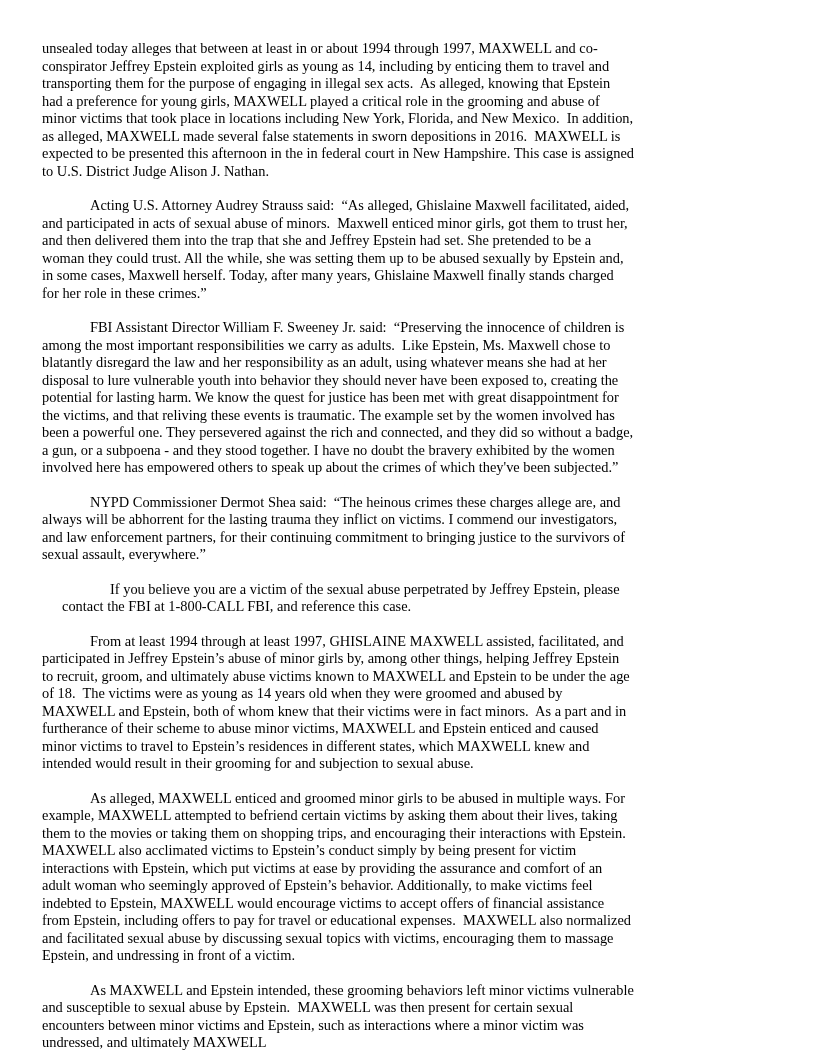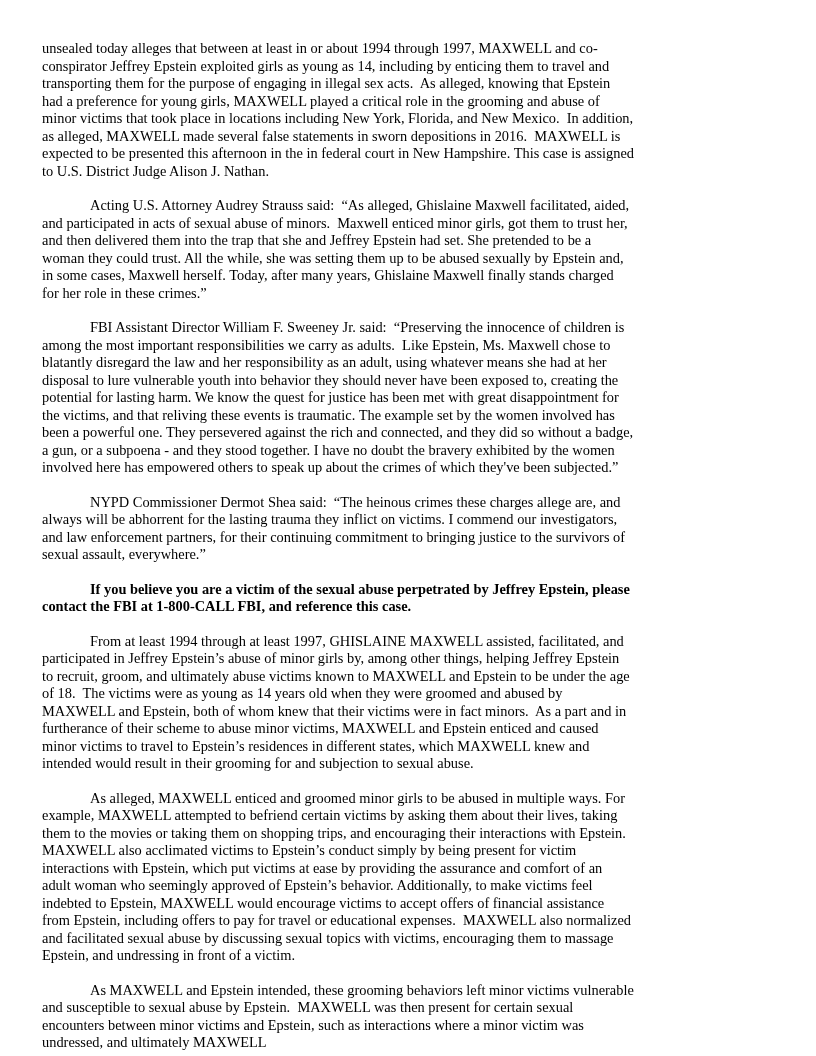--- a/index.html
+++ b/index.html
@@ -20,21 +20,21 @@
   }
   .para {
     font-size: 14.4px;
     line-height: 17.5px;
     margin: 0 0 17px 0;
     text-indent: 48px;
     white-space: pre-wrap;
     text-align: left;
   }
   .para.no-indent { text-indent: 0; }
-  .para.bold { font-weight: bold; }
+  .para.bold { font-weight: normal; margin-left: 20px; }
   sup.footnote {
     font-size: 10.5px;
     line-height: 0;
     vertical-align: super;
   }
   .footnote-link {
     color: #0000EE;
     text-decoration: underline;
     cursor: pointer;
   }

